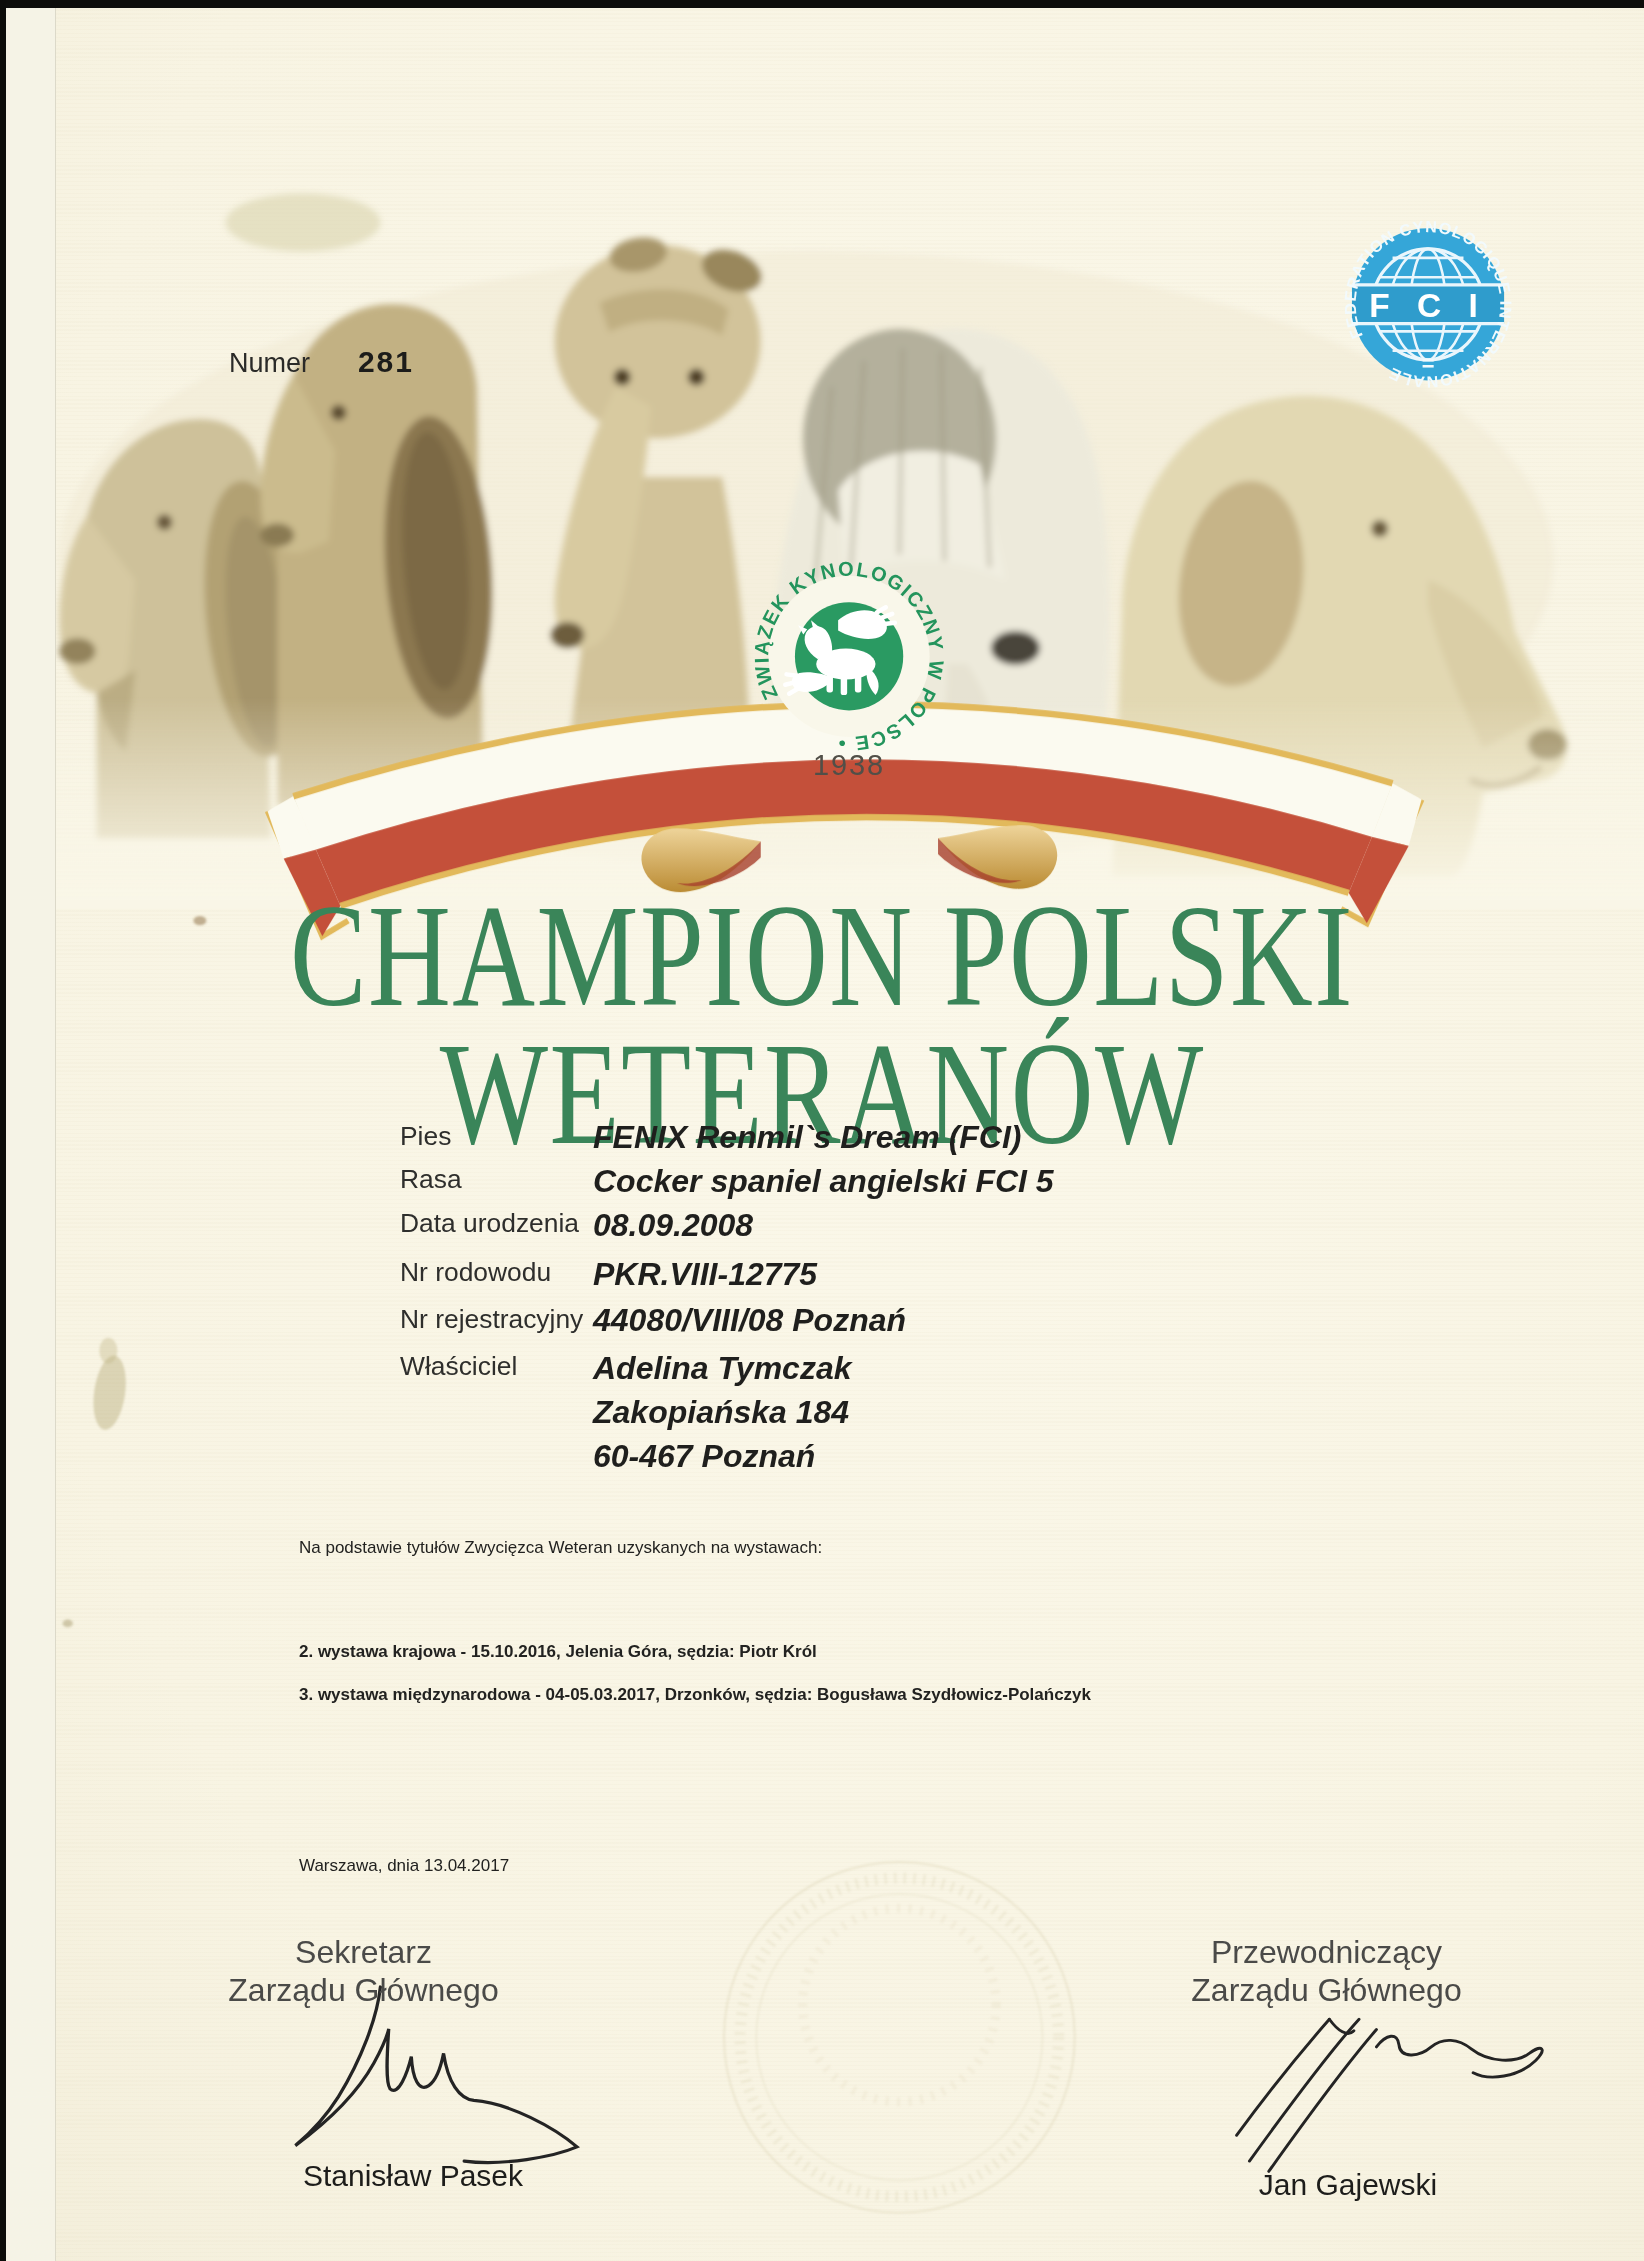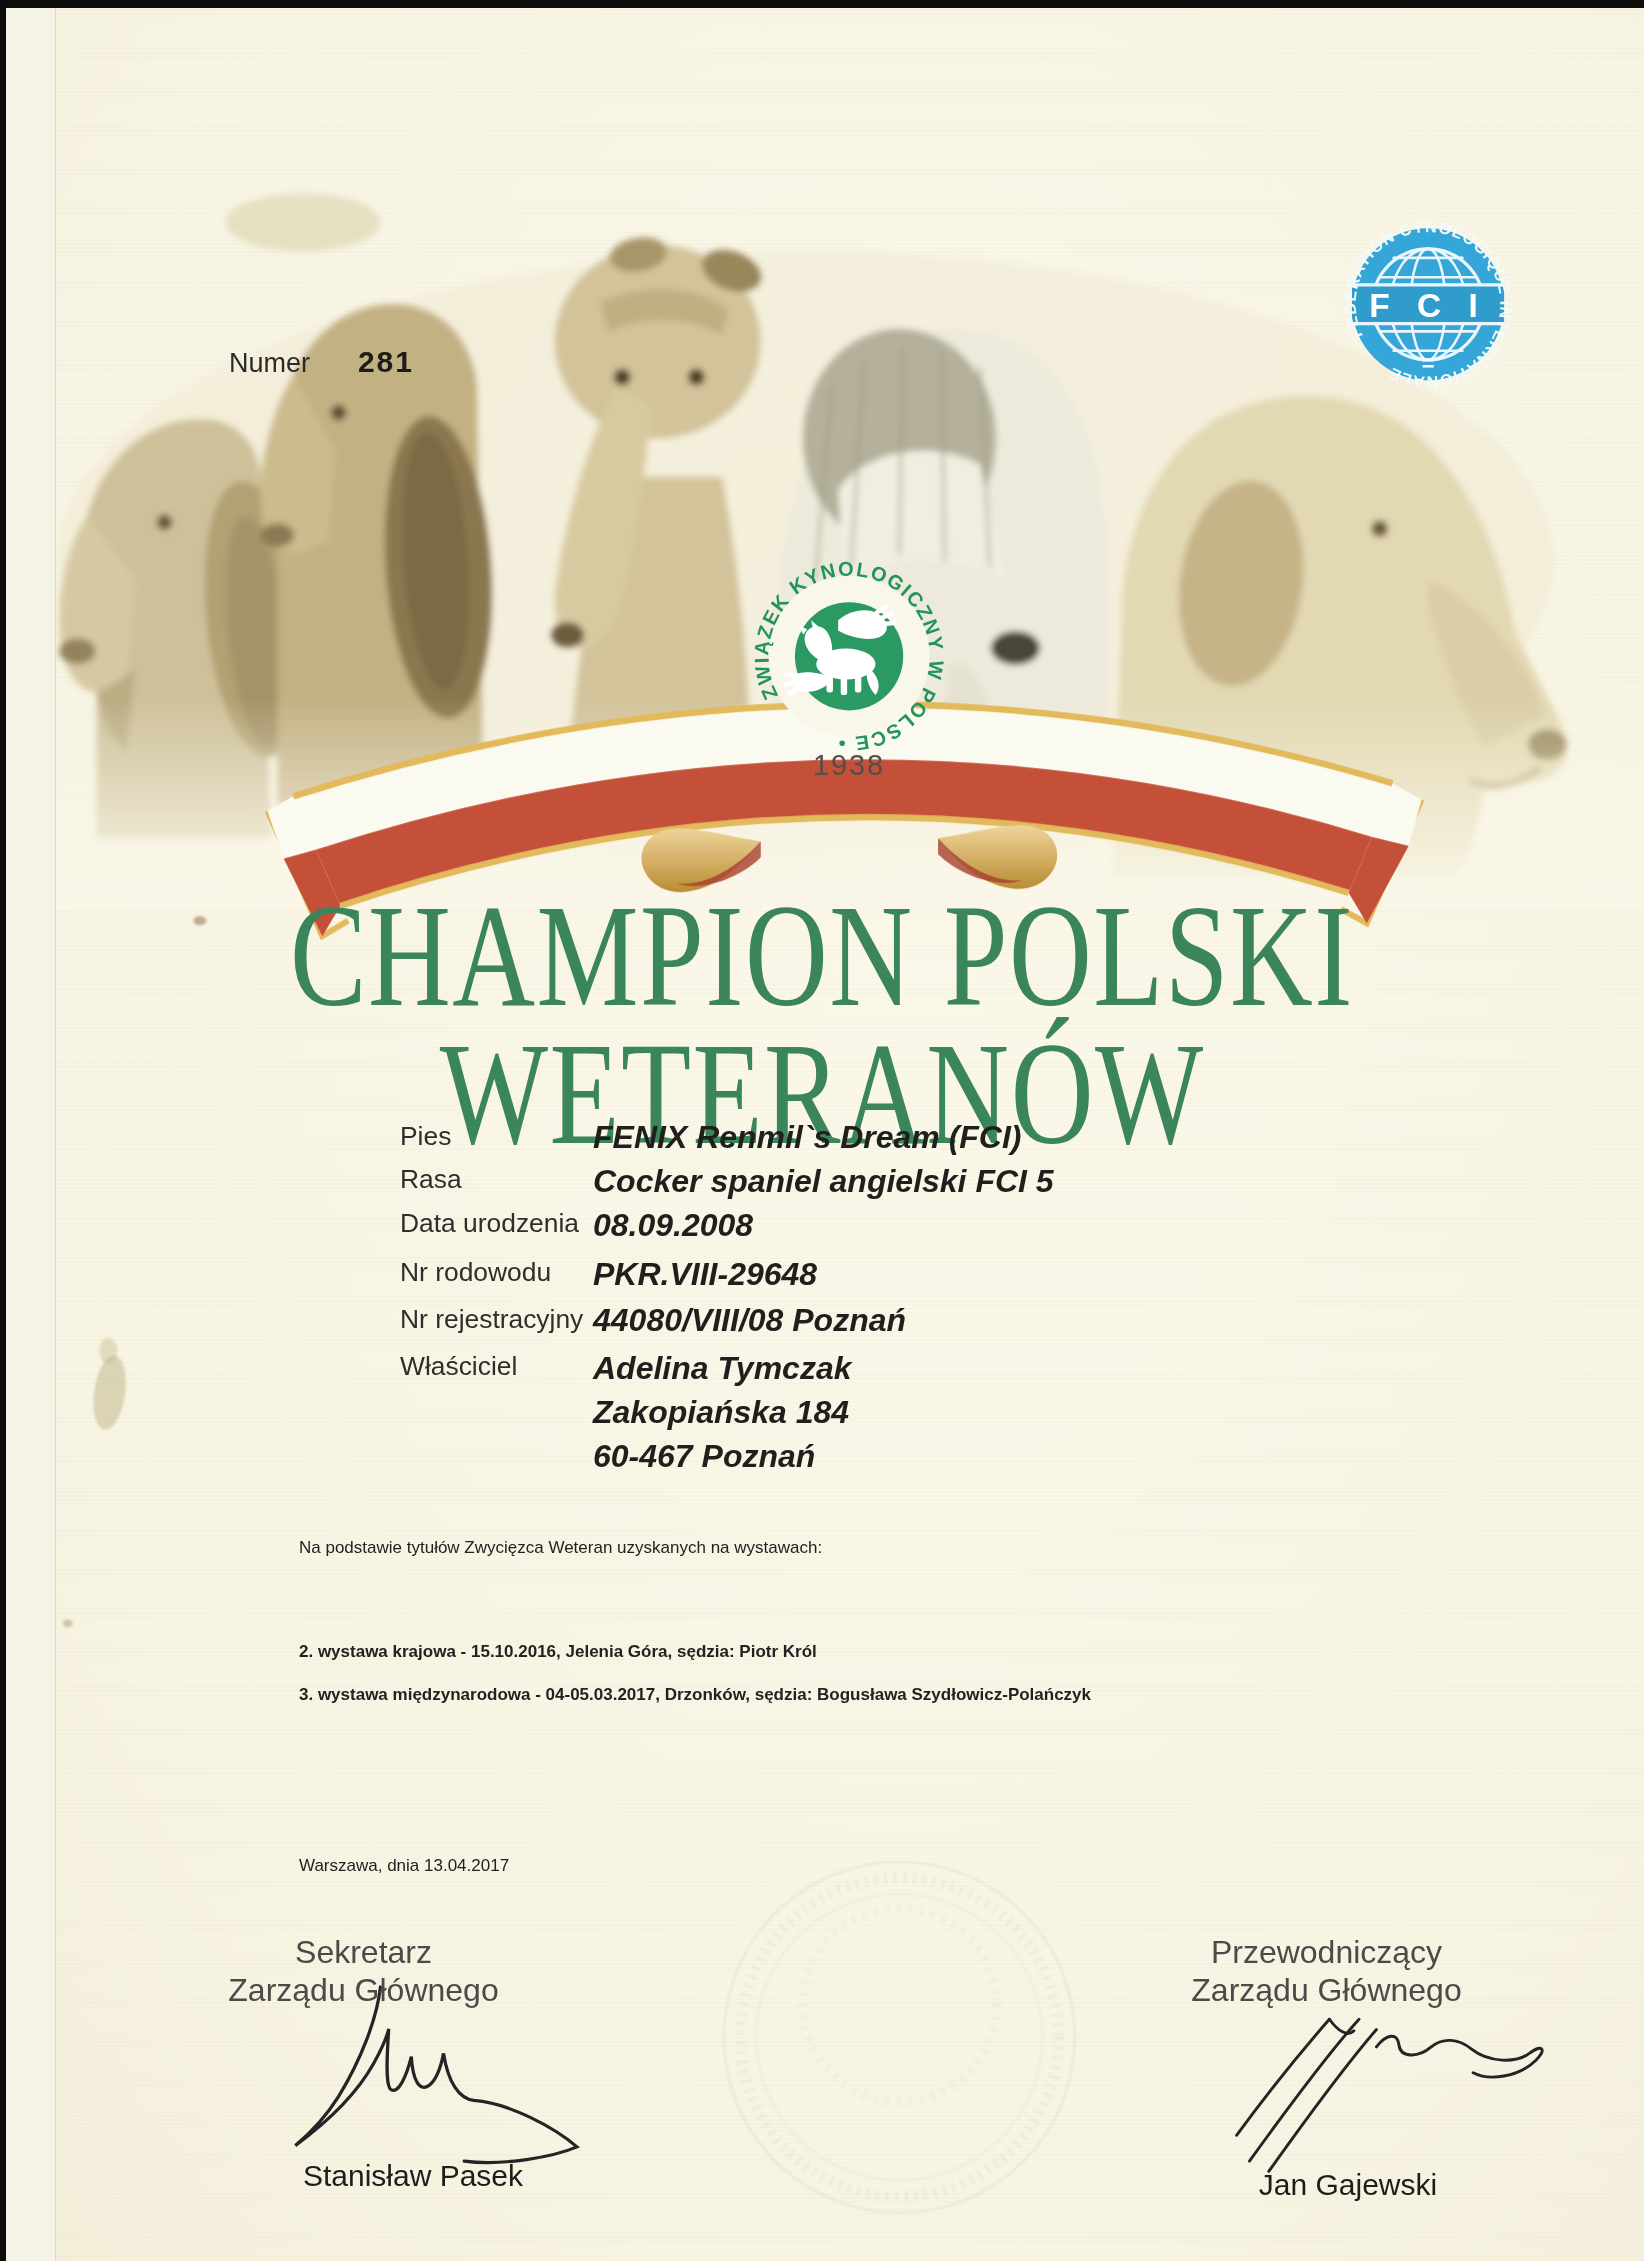--- a/index.html
+++ b/index.html
@@ -197,21 +197,21 @@
   <div class="abs title title2">
     <span>WETERANÓW</span></div>
 
   <div class="abs flabel" style="top:1121px">Pies</div>
   <div class="abs fvalue" style="top:1119px">FENIX Renmil`s Dream (FCI)</div>
   <div class="abs flabel" style="top:1164px">Rasa</div>
   <div class="abs fvalue" style="top:1163px">Cocker spaniel angielski FCI 5</div>
   <div class="abs flabel" style="top:1208px">Data urodzenia</div>
   <div class="abs fvalue" style="top:1207px">08.09.2008</div>
   <div class="abs flabel" style="top:1257px">Nr rodowodu</div>
-  <div class="abs fvalue" style="top:1256px">PKR.VIII-29648</div>
+  <div class="abs fvalue" style="top:1256px">PKR.VIII-12775</div>
   <div class="abs flabel" style="top:1304px">Nr rejestracyjny</div>
   <div class="abs fvalue" style="top:1302px">44080/VIII/08 Poznań</div>
   <div class="abs flabel" style="top:1351px">Właściciel</div>
   <div class="abs fvalue" style="top:1350px">Adelina Tymczak</div>
   <div class="abs fvalue" style="top:1394px">Zakopiańska 184</div>
   <div class="abs fvalue" style="top:1438px">60-467 Poznań</div>
 
   <div class="abs para" style="top:1538px">Na podstawie tytułów Zwycięzca Weteran uzyskanych na wystawach:</div>
   <div class="abs para bold" style="top:1642px">2. wystawa krajowa - 15.10.2016, Jelenia Góra, sędzia: Piotr Król</div>
   <div class="abs para bold" style="top:1685px">3. wystawa międzynarodowa - 04-05.03.2017, Drzonków, sędzia: Bogusława Szydłowicz-Polańczyk</div>

